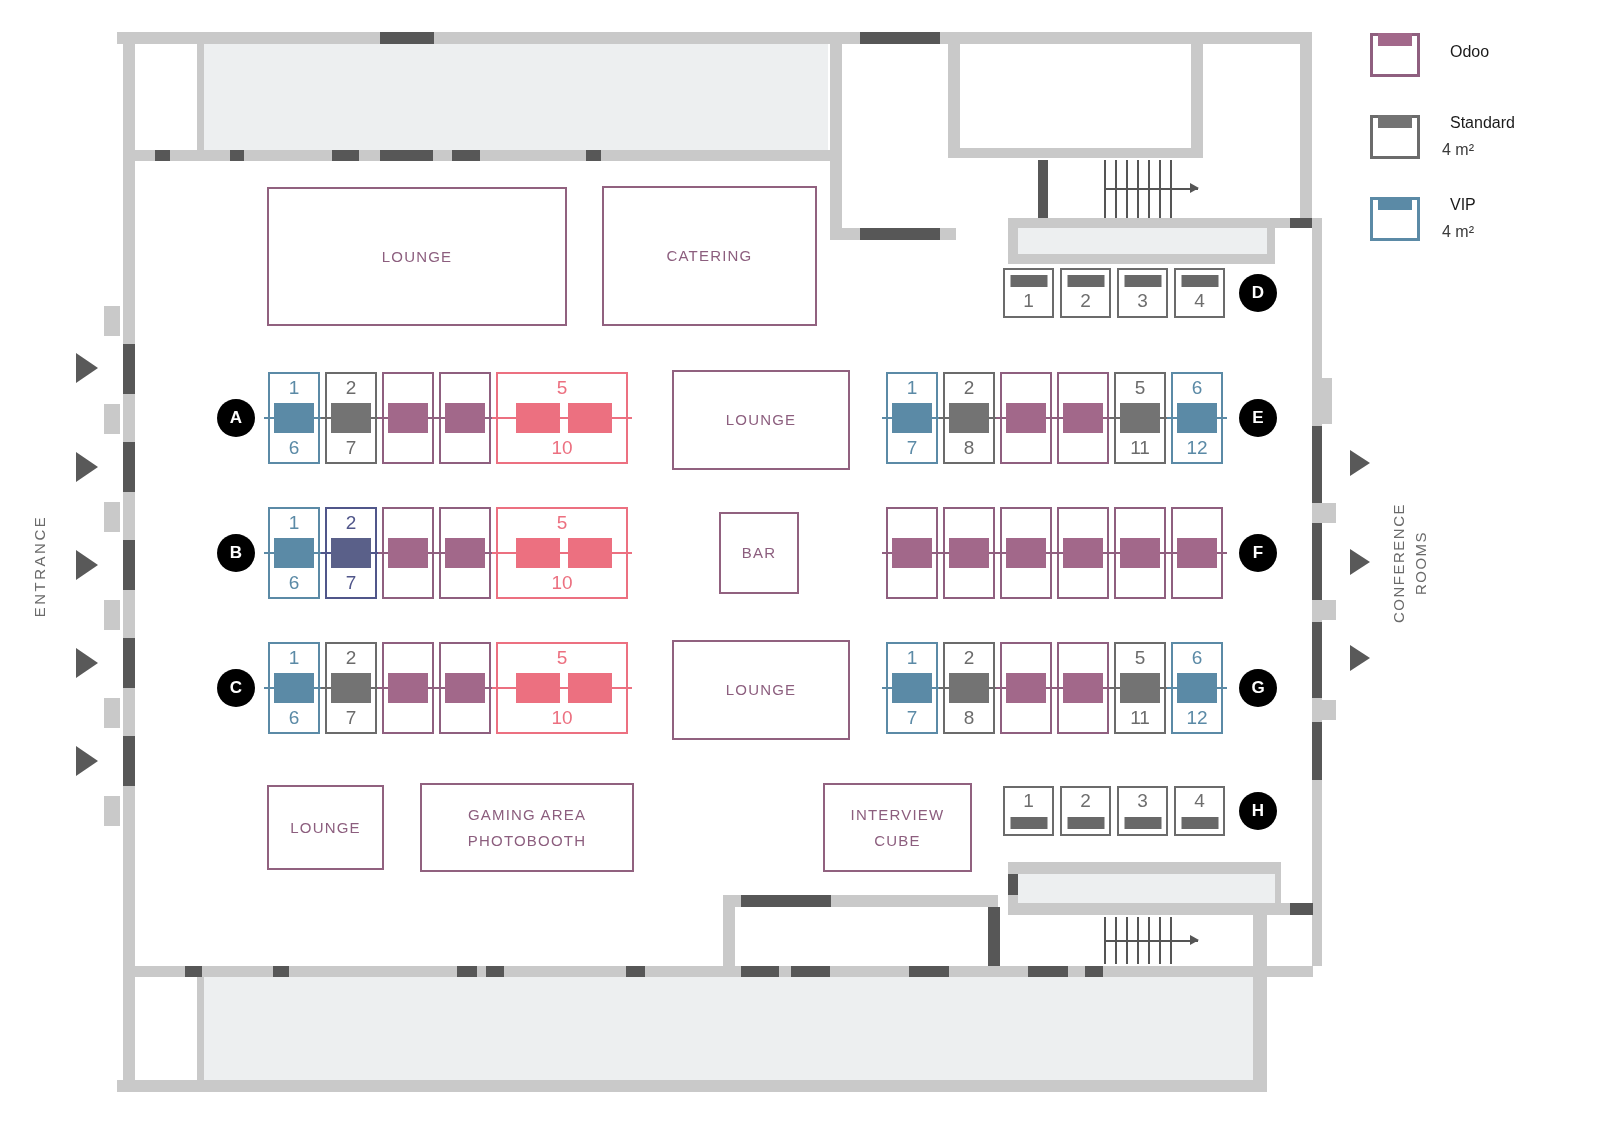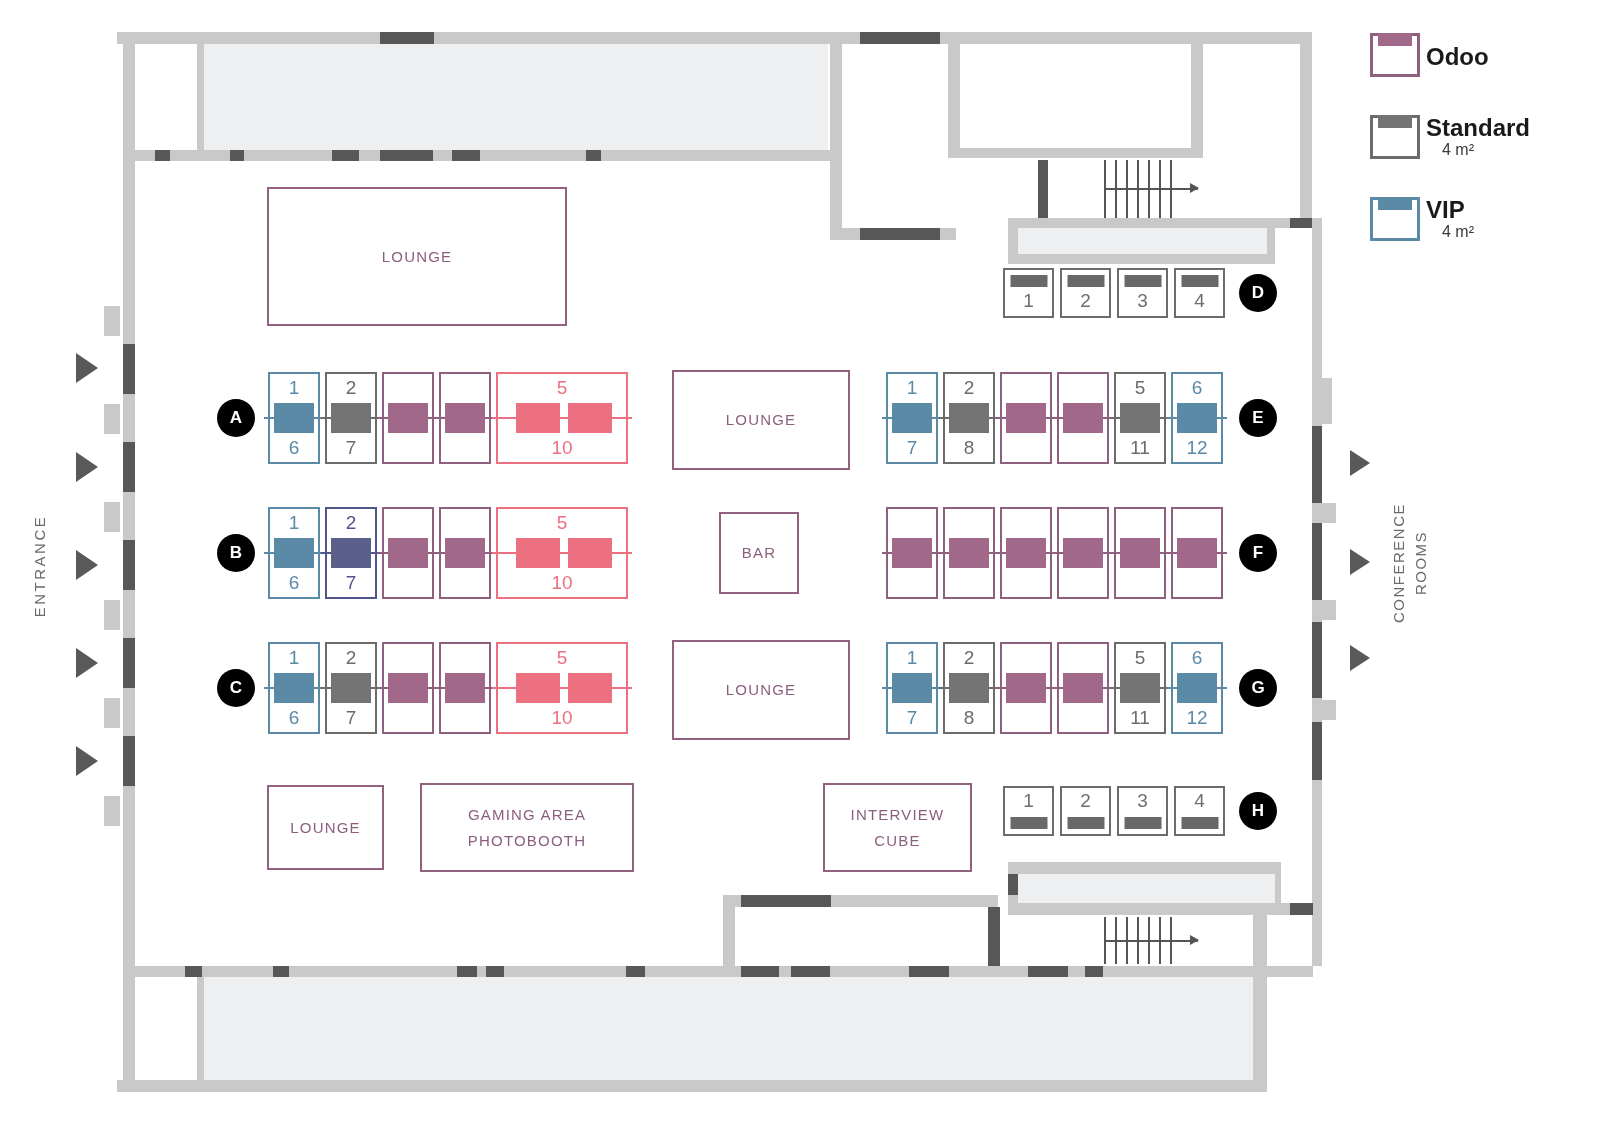--- a/index.html
+++ b/index.html
@@ -48,21 +48,21 @@
 
   
   .row-circle{position:absolute;width:38px;height:38px;border-radius:50%;background:#000;color:#fff;
     display:flex;align-items:center;justify-content:center;font-size:17px;font-weight:bold;}
 
   
   #legend{position:absolute;left:1370px;top:30px;width:220px;height:330px;}
   .legend-item{position:absolute;left:0;width:220px;height:60px;}
   .legend-icon{position:absolute;left:0;top:0;width:50px;height:44px;border:3px solid;background:#fff;box-sizing:border-box;}
   .legend-icon .bar{position:absolute;left:5px;right:5px;top:-3px;height:13px;}
-  .legend-label{position:absolute;left:56px;top:-1px;font-size:24px;font-weight:bold;color:#1a1a1a;white-space:nowrap;}
+  .legend-label{position:absolute;left:80px;top:-1px;font-size:16px;font-weight:normal;color:#1a1a1a;white-space:nowrap;}
   .legend-label.centered{top:10px;}
   .legend-size{position:absolute;left:72px;top:26px;font-size:16px;color:#3a3a3a;}
 </style>
 </head>
 <body>
 
 <div id="canvas">
 
   <div class="w" style="left:117px;top:32px;width:1193px;height:12px"></div>
   <div class="w" style="left:123px;top:32px;width:12px;height:1060px"></div>
@@ -155,20 +155,23 @@
 
   <div class="vtext" style="left:-60px;top:555px;width:200px">ENTRANCE</div>
   <div class="vtext" style="left:1290px;top:541px;width:240px;letter-spacing:1.5px">
     <div>CONFERENCE</div>
     <div>ROOMS</div>
   </div>
 
   <div class="area" style="left:267px;top:187px;width:296px;height:135px">
     <span>LOUNGE</span>
   </div>
+  <div class="area" style="left:602px;top:186px;width:211px;height:136px">
+    <span>CATERING</span>
+  </div>
   <div class="area" style="left:672px;top:370px;width:174px;height:96px">
     <span>LOUNGE</span>
   </div>
   <div class="area" style="left:719px;top:512px;width:76px;height:78px">
     <span>BAR</span>
   </div>
   <div class="area" style="left:672px;top:640px;width:174px;height:96px">
     <span>LOUNGE</span>
   </div>
   <div class="area" style="left:267px;top:785px;width:113px;height:81px">

